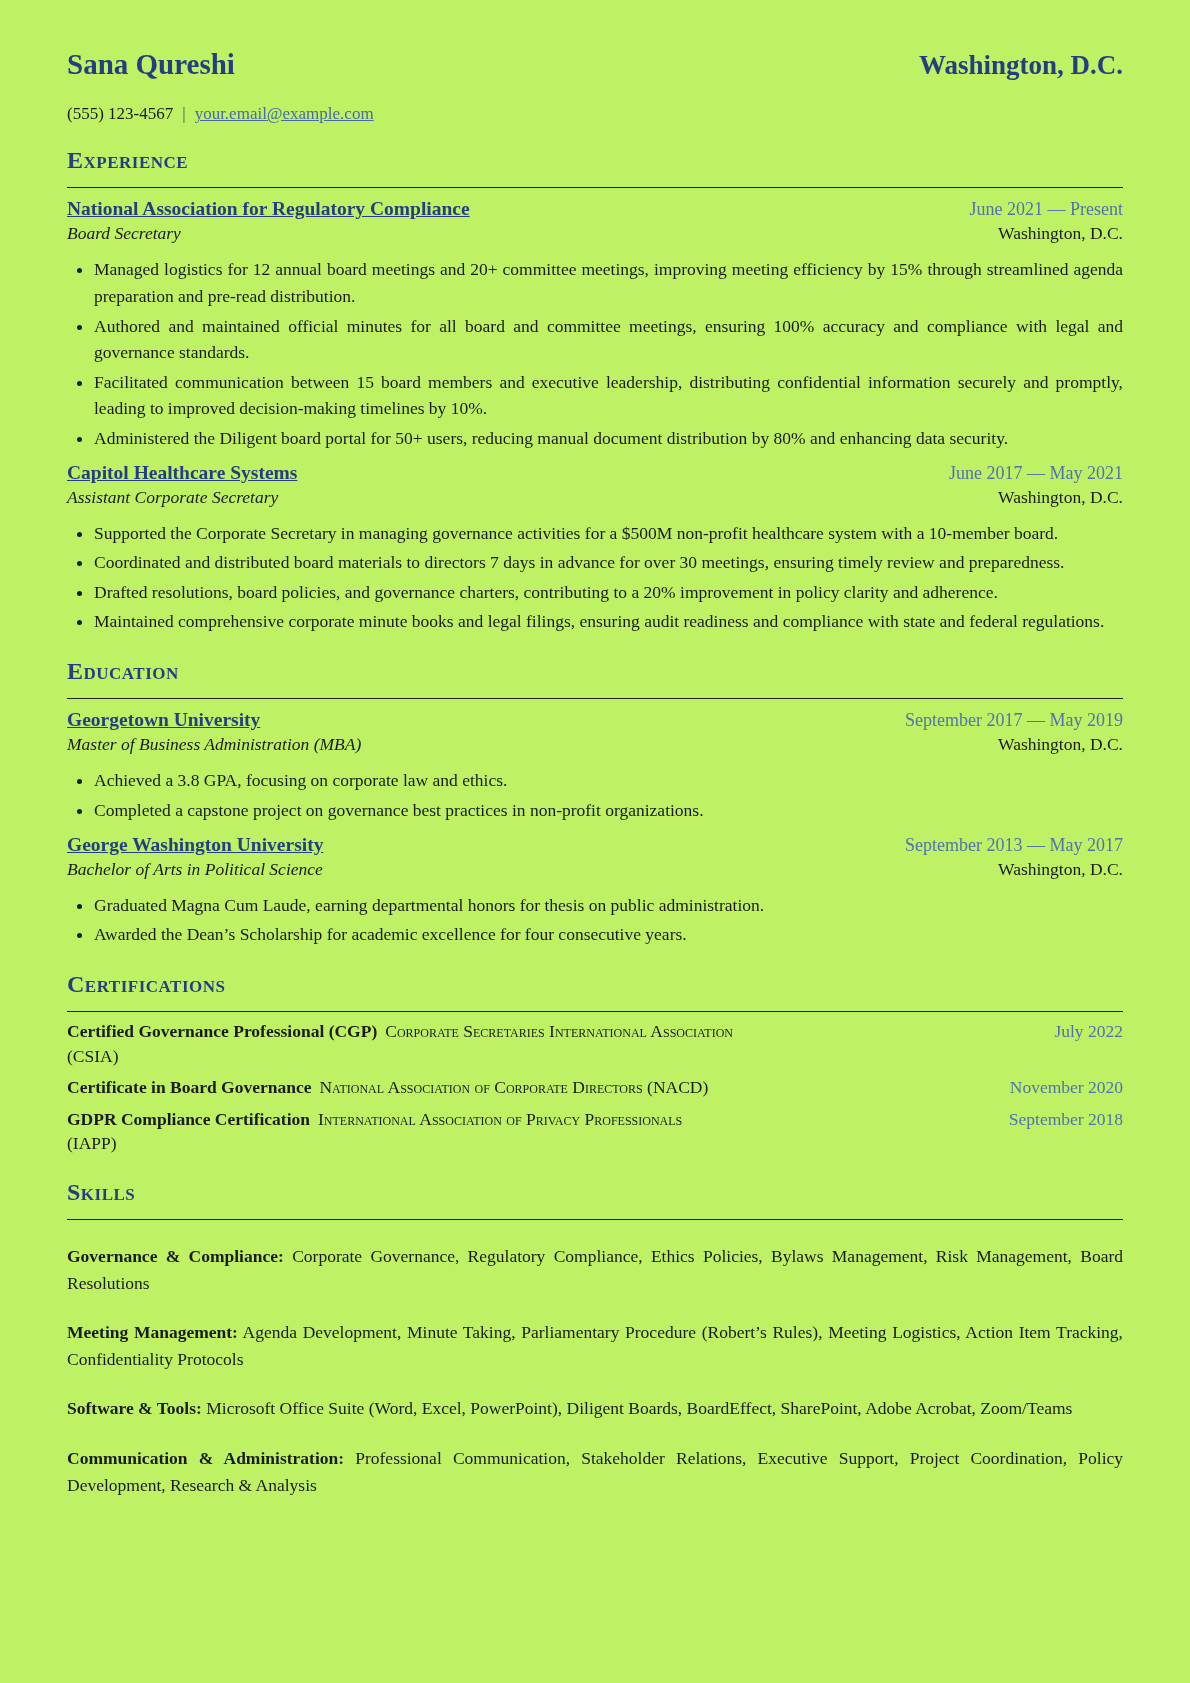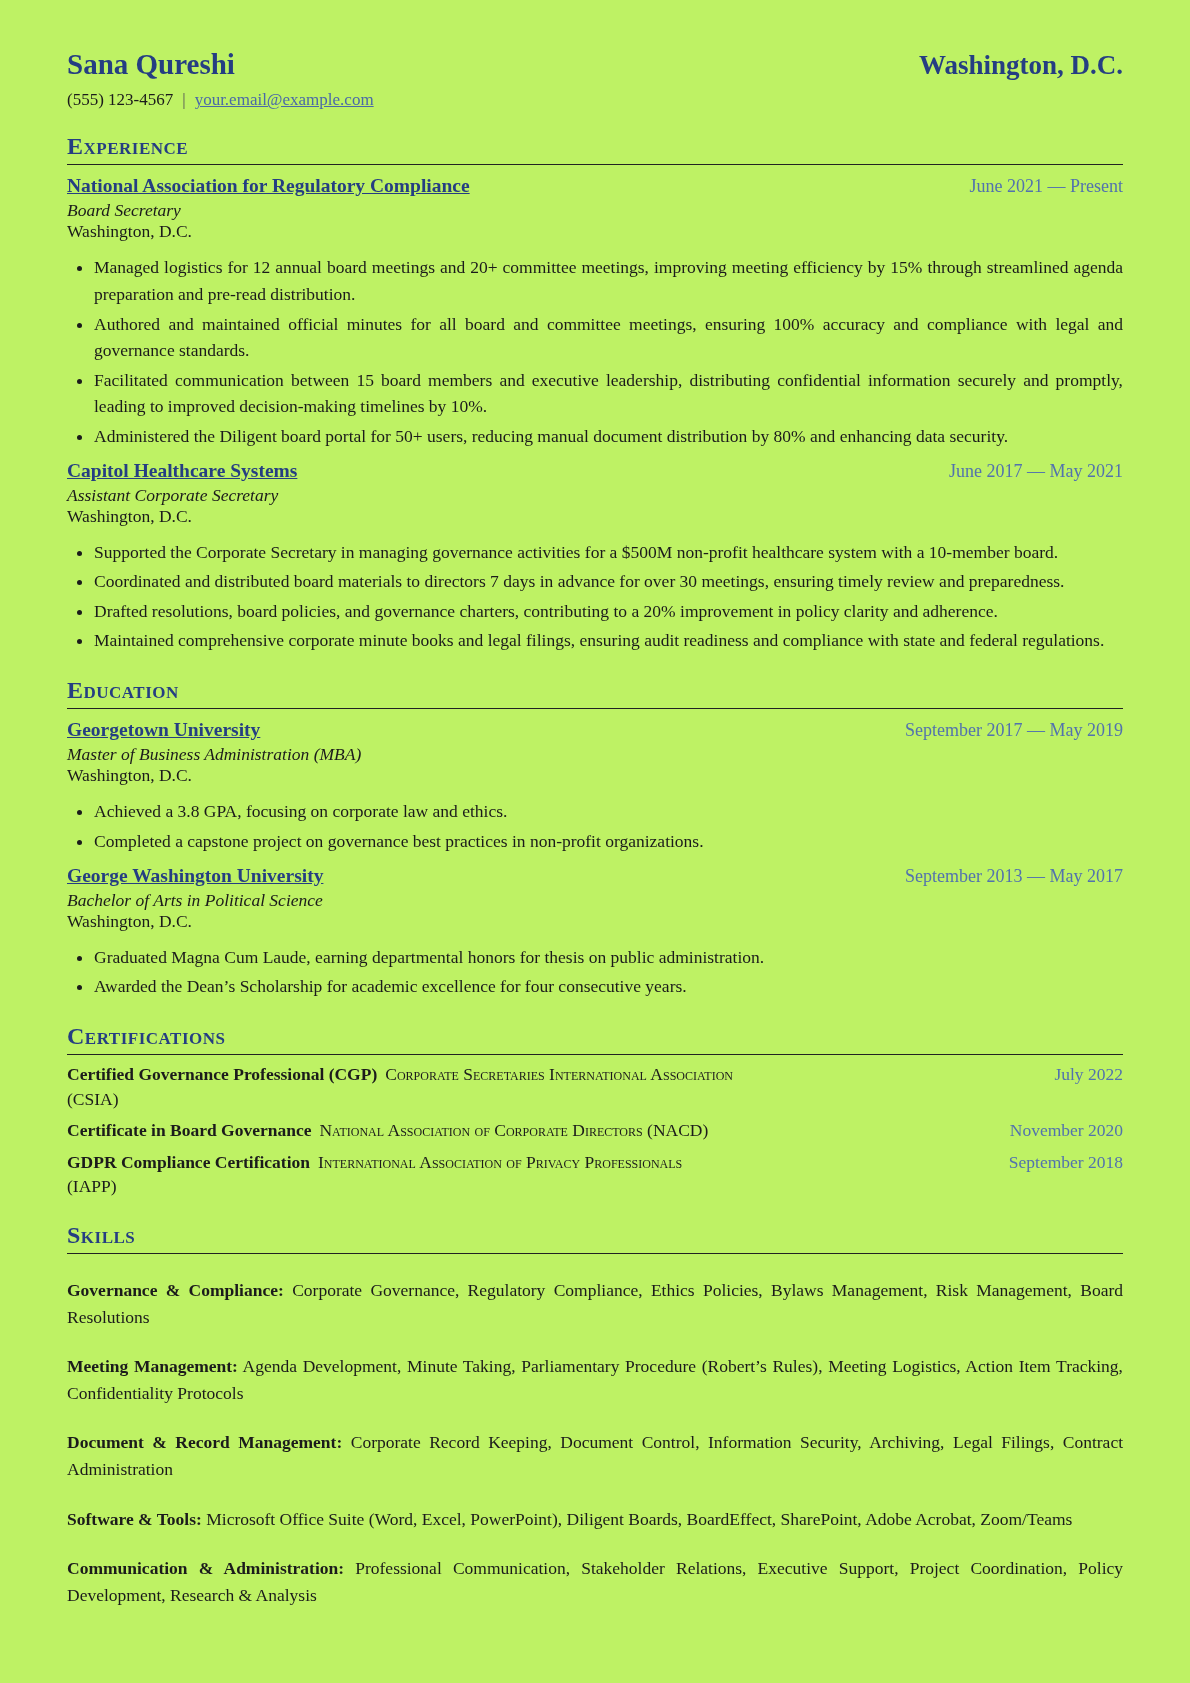--- a/index.html
+++ b/index.html
@@ -28,21 +28,21 @@
     font-size: 29px;
     font-weight: bold;
     color: #253E82;
   }
   .header-loc {
     font-size: 27px;
     font-weight: bold;
     color: #253E82;
   }
   .contact-row {
-    margin-top: 9px;
+    margin-top: 23px;
     font-size: 17px;
     color: #1b1b1b;
   }
   .contact-sep {
     color: #555;
     margin: 0 9px;
   }
   .email {
     color: #4a69a8;
     text-decoration: underline;
@@ -51,21 +51,21 @@
 
   
   .section { margin-top: 23px; }
   .section-title {
     font-size: 24px;
     font-weight: bold;
     color: #253E82;
     font-variant: small-caps;
     letter-spacing: 0.5px;
     border-bottom: 1.6px solid #222222;
-    padding-bottom: 5px;
+    padding-bottom: 14px;
     line-height: 1.1;
   }
 
   
   .entry { margin-top: 10px; }
   .entry-head {
     display: flex;
     justify-content: space-between;
     align-items: baseline;
   }
@@ -80,21 +80,20 @@
     font-size: 18px;
     color: #5272AE;
     white-space: nowrap;
   }
   .entry-sub {
     display: flex;
     justify-content: space-between;
     align-items: baseline;
     margin-top: 3px;
     font-size: 17.5px;
-    flex-direction: column;
   }
   .role { font-style: italic; }
   .loc { }
 
   ul.bullets {
     margin: 12px 0 0 0;
     padding-left: 27px;
   }
   ul.bullets li {
     font-size: 17.5px;
@@ -255,18 +254,17 @@
       </div>
       <div class="cert-wrap">(IAPP)</div>
     </div>
   </div>
 
   <div class="section">
     <div class="section-title">Skills</div>
 
     <p class="skill-para"><span class="sk-label">Governance &amp; Compliance:</span> <span>Corporate Governance, Regulatory Compliance, Ethics Policies, Bylaws Management, Risk Management, Board Resolutions</span></p>
     <p class="skill-para"><span class="sk-label">Meeting Management:</span> <span>Agenda Development, Minute Taking, Parliamentary Procedure (Robert’s Rules), Meeting Logistics, Action Item Tracking, Confidentiality Protocols</span></p>
-    <p class="skill-para"><span class="sk-label">Document &amp; Record Management:</span> <span>Corporate Record Keeping, Document Control, Information Security, Archiving, Legal Filings, Contract Administration</span></p>
     <p class="skill-para"><span class="sk-label">Software &amp; Tools:</span> <span>Microsoft Office Suite (Word, Excel, PowerPoint), Diligent Boards, BoardEffect, SharePoint, Adobe Acrobat, Zoom/Teams</span></p>
     <p class="skill-para"><span class="sk-label">Communication &amp; Administration:</span> <span>Professional Communication, Stakeholder Relations, Executive Support, Project Coordination, Policy Development, Research &amp; Analysis</span></p>
   </div>
 
 </div>
 
 </body></html>

